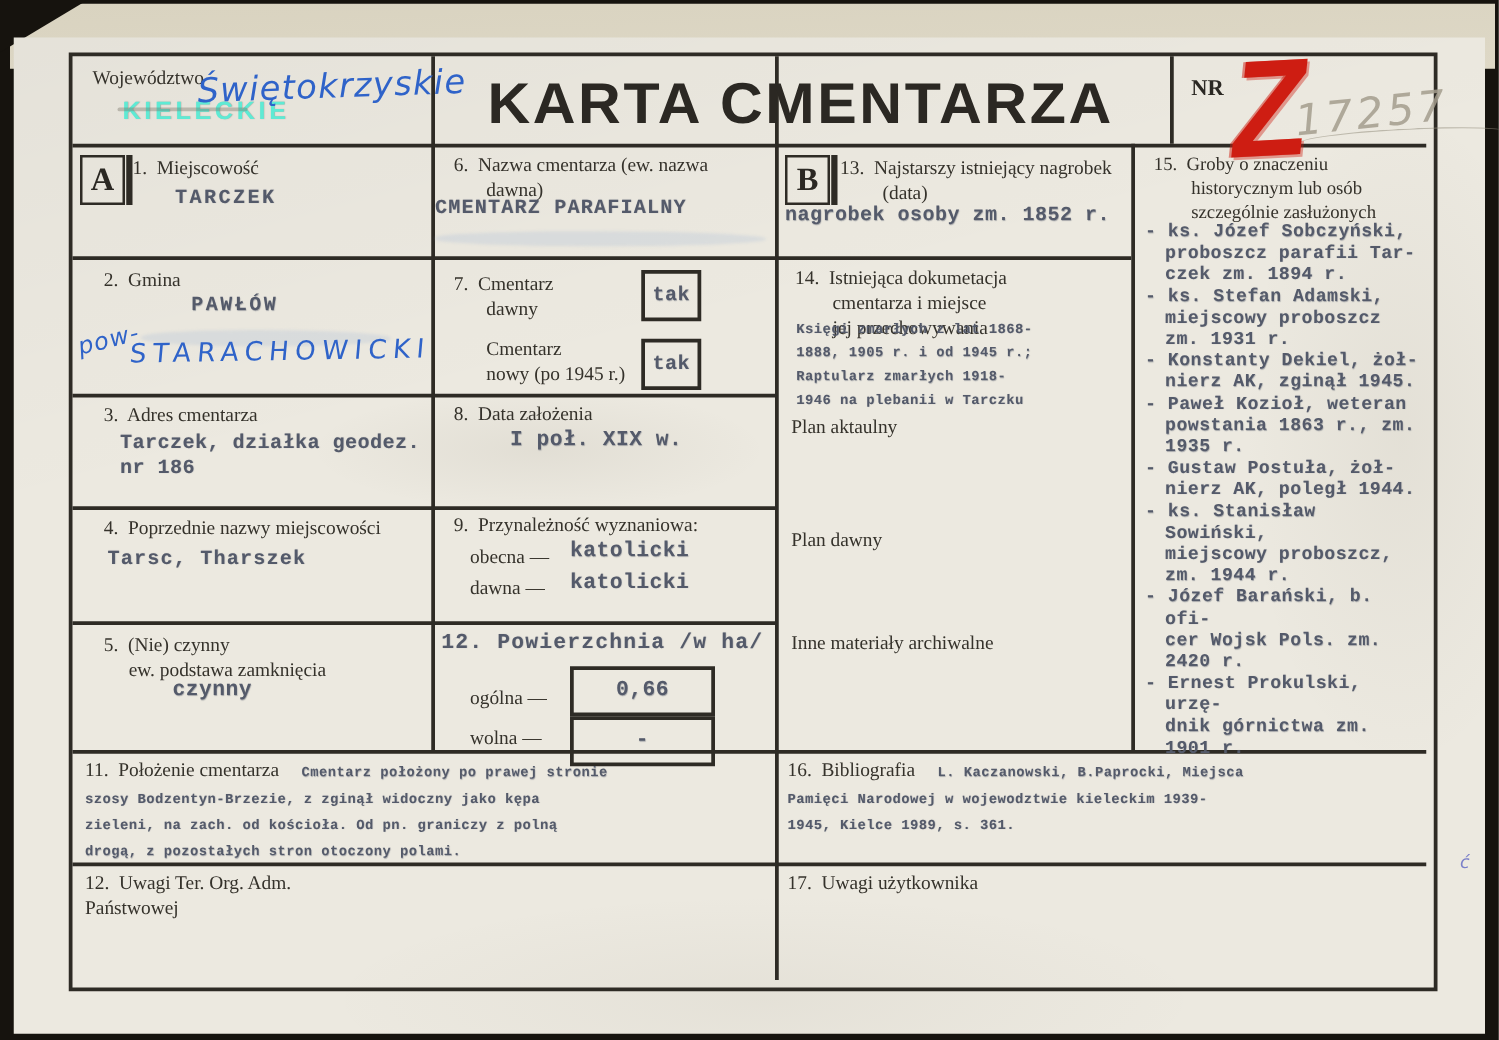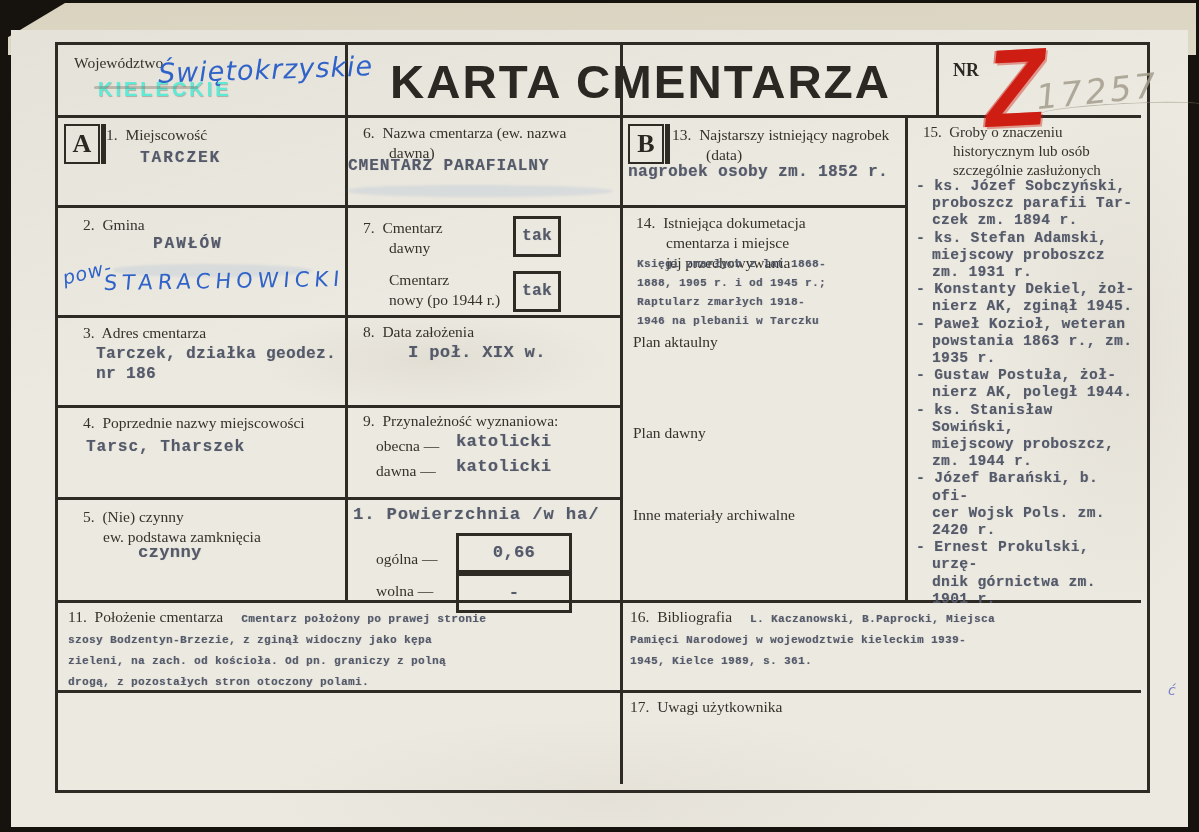--- a/index.html
+++ b/index.html
@@ -132,35 +132,35 @@
 dawna)</div>
     <div class="typed t16" style="left:290px;top:112px;letter-spacing:1px">CMENTARZ PARAFIALNY</div>
     <div class="erased" style="left:290px;top:140px;width:265px;height:12px"></div>
 
     <div class="lbl hang26" style="left:305px;top:173px">7.&nbsp; Cmentarz
 dawny</div>
     <div class="box" style="left:455px;top:171px;width:42px;height:35px">
       <span class="typed t16">tak</span>
     </div>
     <div class="lbl" style="left:331px;top:225px">Cmentarz
-nowy (po 1944 r.)</div>
+nowy (po 1945 r.)</div>
     <div class="box" style="left:455px;top:226px;width:42px;height:35px">
       <span class="typed t16">tak</span>
     </div>
 
     <div class="lbl" style="left:305px;top:277px">8.&nbsp; Data założenia</div>
     <div class="typed t17" style="left:350px;top:298px">I poł. XIX w.</div>
 
     <div class="lbl" style="left:305px;top:366px">9.&nbsp; Przynależność wyznaniowa:</div>
     <div class="lbl" style="left:318px;top:391px">obecna —</div>
     <div class="typed t17" style="left:398px;top:387px">katolicki</div>
     <div class="lbl" style="left:318px;top:416px">dawna —</div>
     <div class="typed t17" style="left:398px;top:412px">katolicki</div>
 
-    <div class="typed t17" style="left:295px;top:460px;letter-spacing:1px">1. Powierzchnia /w ha/</div>
+    <div class="typed t17" style="left:295px;top:460px;letter-spacing:1px">12. Powierzchnia /w ha/</div>
     <div class="lbl" style="left:318px;top:504px">ogólna —</div>
     <div class="box" style="left:398px;top:488px;width:110px;height:34px">
       <span class="typed t17">0,66</span>
     </div>
     <div class="lbl" style="left:318px;top:536px">wolna —</div>
     <div class="box" style="left:398px;top:528px;width:110px;height:34px">
       <span class="typed t17">-</span>
     </div>
 
     <div class="badge" style="left:570px;top:79px">
@@ -211,20 +211,22 @@
     </div>
 
     <div style="position:absolute;left:10px;top:562px;width:552px">
       <span class="lbl" style="position:static">11.&nbsp; Położenie cmentarza</span>
       <span class="typed t155" style="position:static">Cmentarz położony po prawej stronie
 szosy Bodzentyn-Brzezie, z zginął widoczny jako kępa
 zieleni, na zach. od kościoła. Od pn. graniczy z polną
 drogą, z pozostałych stron otoczony polami.</span>
     </div>
 
+    <div class="lbl" style="left:10px;top:652px">12.&nbsp; Uwagi Ter. Org. Adm.
+Państwowej</div>
 
     <div style="position:absolute;left:572px;top:562px;width:508px">
       <span class="lbl" style="position:static">16.&nbsp; Bibliografia</span>
       <span class="typed t155" style="position:static">L. Kaczanowski, B.Paprocki, Miejsca
 Pamięci Narodowej w wojewodztwie kieleckim 1939-
 1945, Kielce 1989, s. 361.</span>
     </div>
 
     <div class="lbl" style="left:572px;top:652px">17.&nbsp; Uwagi użytkownika</div>
   </div>

